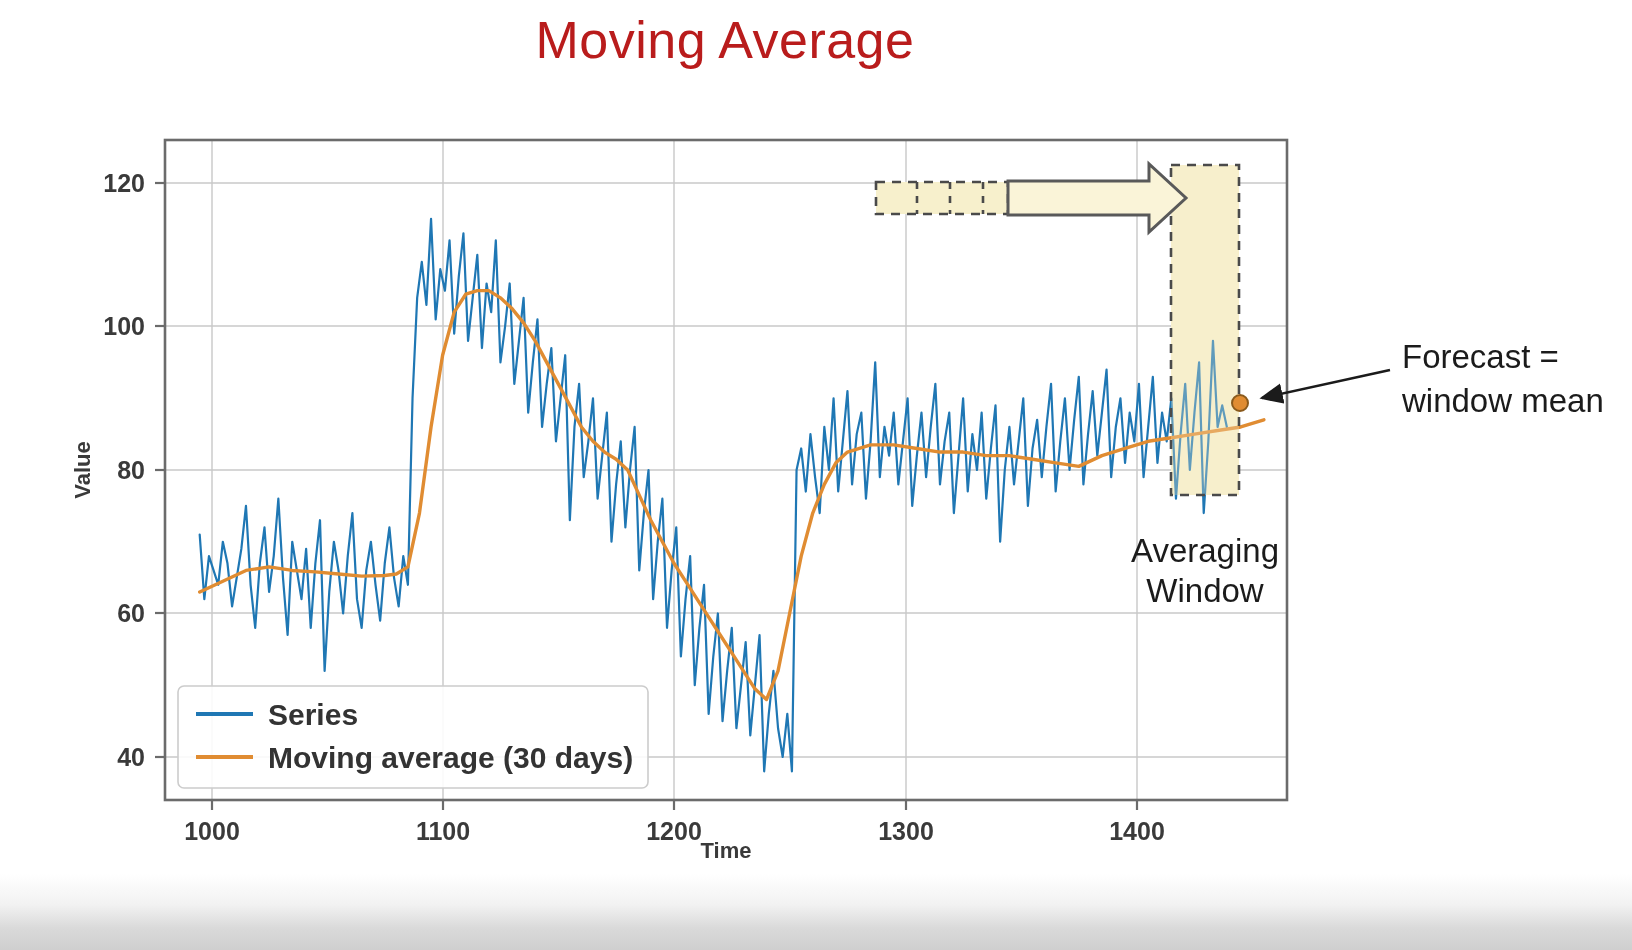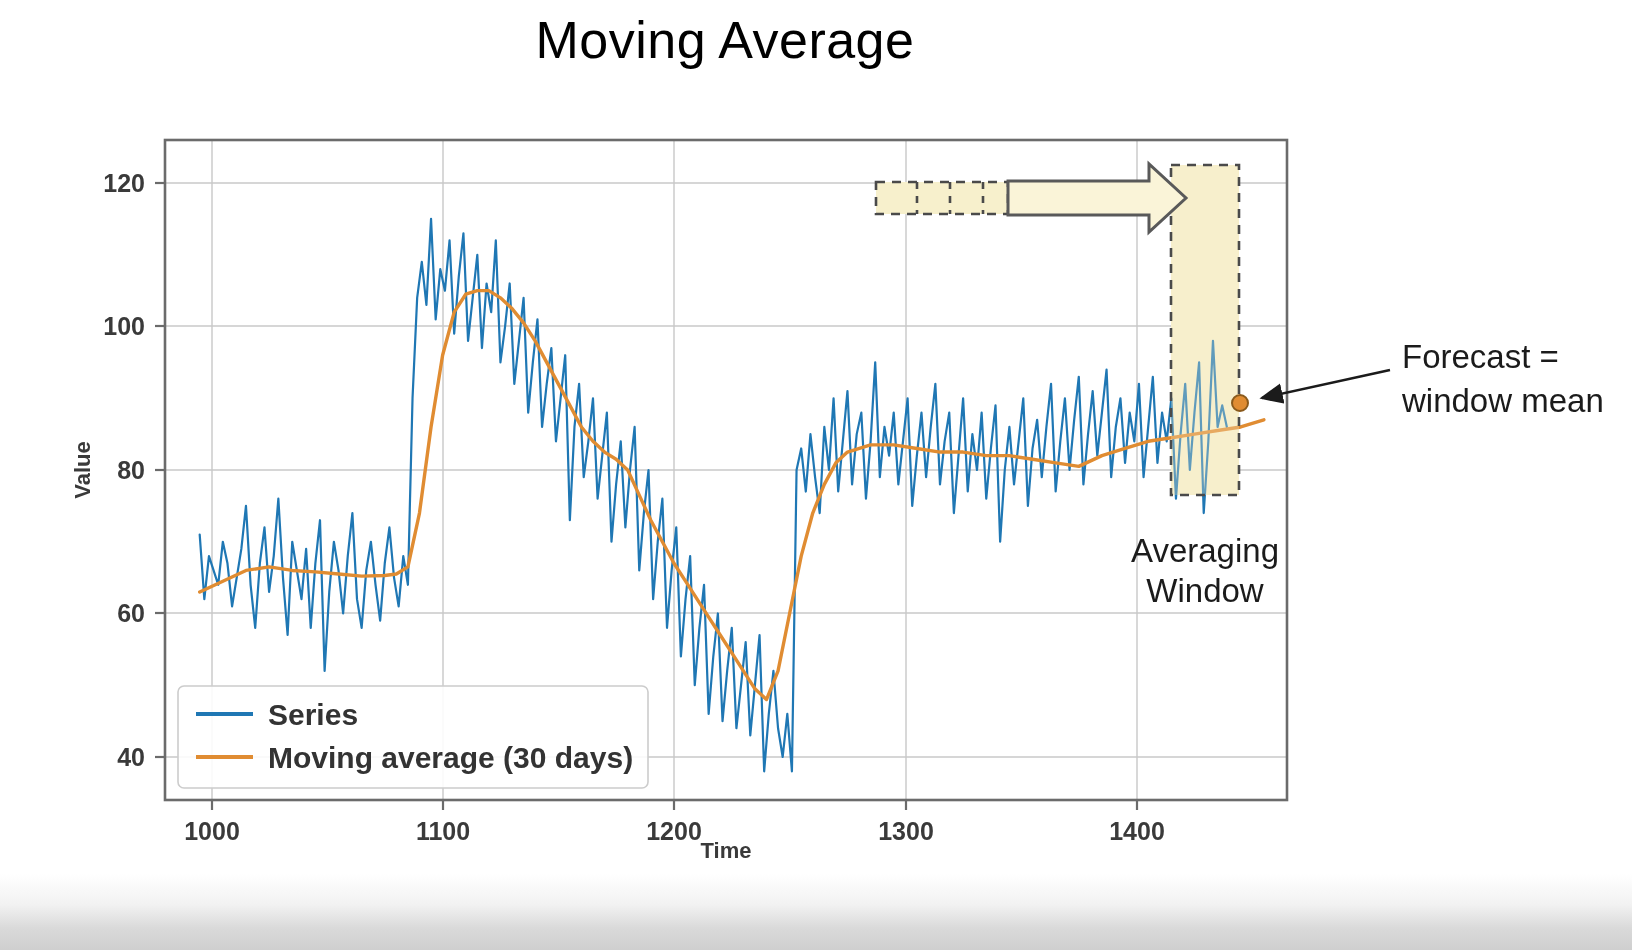--- a/index.html
+++ b/index.html
@@ -31,21 +31,21 @@
     background: linear-gradient(to bottom, #ffffff 0%, #f2f2f2 40%, #d9d9d9 72%, #cfcfcf 100%);
   }
   #chart-title {
     position: absolute;
     left: 0;
     top: 10px;
     width: 1450px;
     text-align: center;
     font-size: 52px;
     font-weight: 400;
-    color: #000000;
+    color: #b91c1c;
     letter-spacing: 0.5px;
   }
   #plot-svg {
     position: absolute;
     left: 0;
     top: 0;
   }
   .tick-label {
     font-family: "Liberation Sans", sans-serif;
     font-size: 25px;

